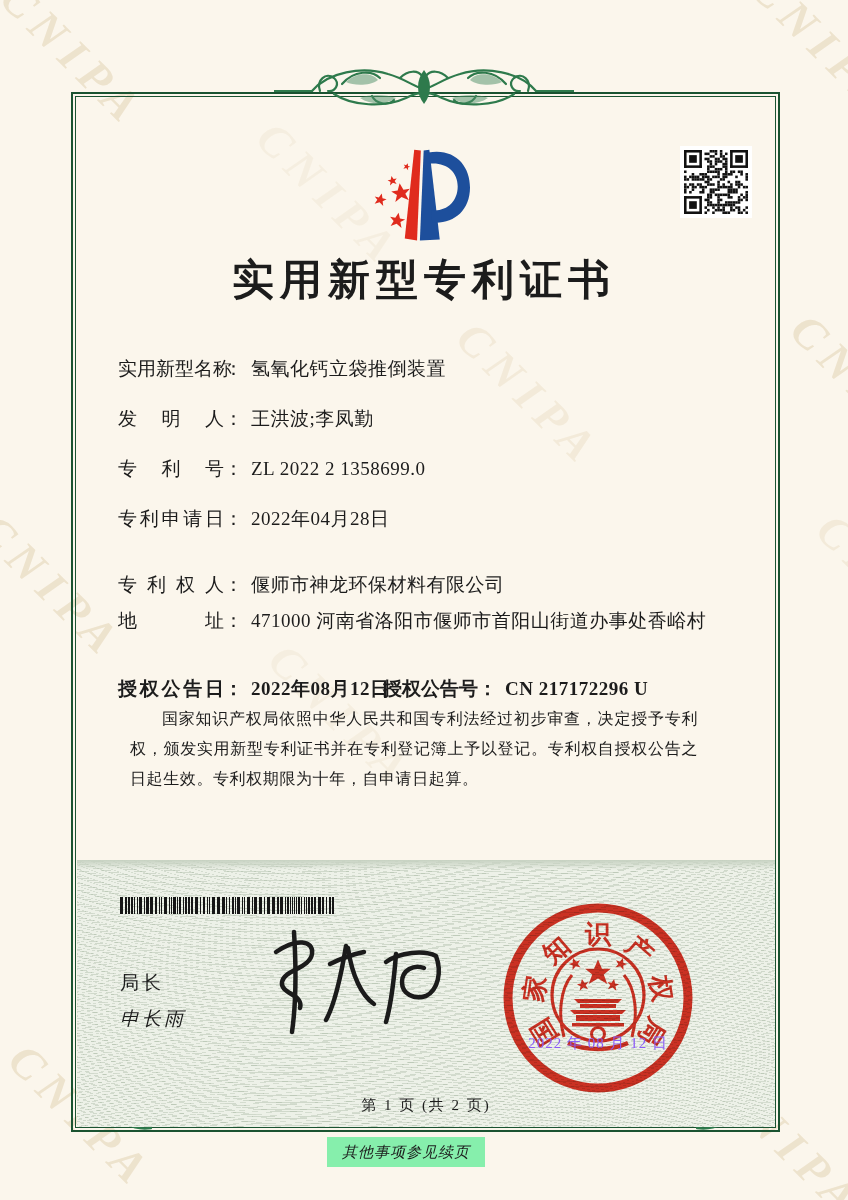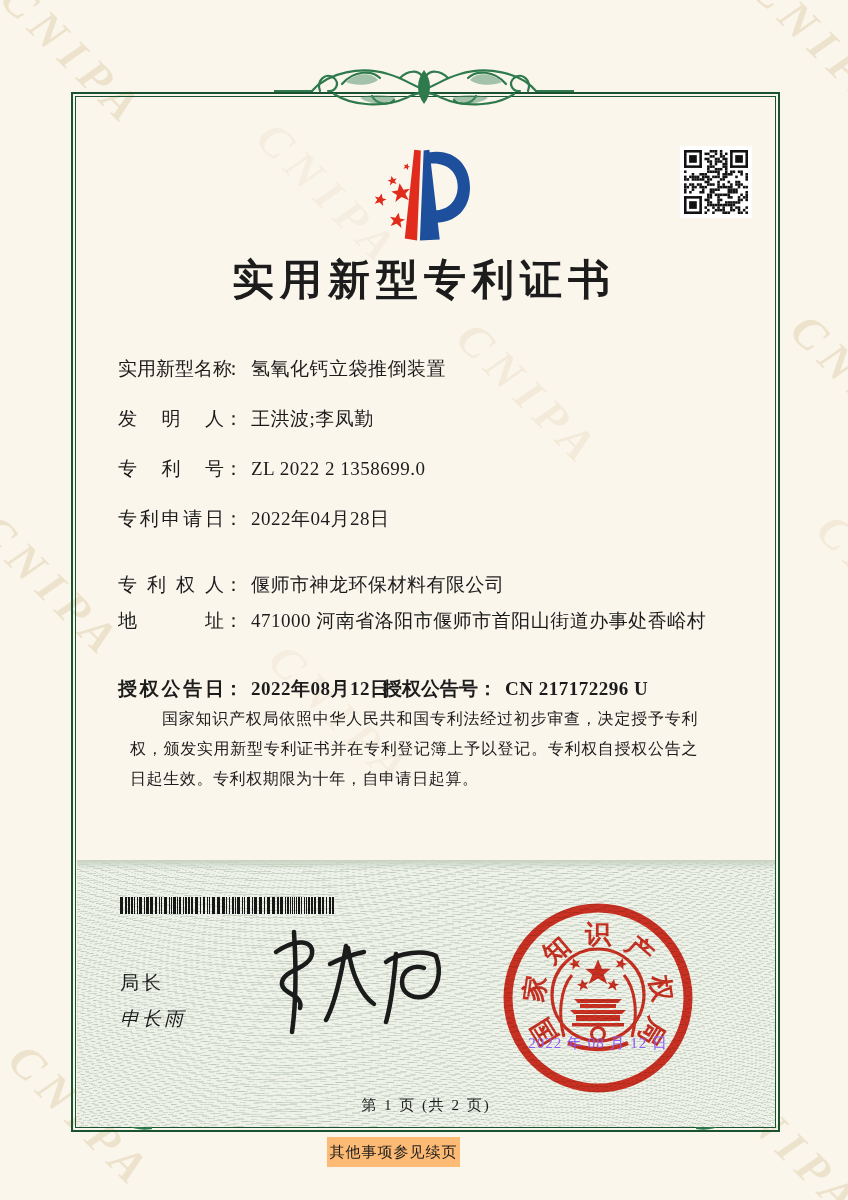--- a/index.html
+++ b/index.html
@@ -63,22 +63,22 @@
   .seal{position:absolute;left:498px;top:898px;width:200px;height:200px;mix-blend-mode:multiply;opacity:.95;}
   .seal svg{position:absolute;inset:0;}
   .seal-chars{position:absolute;inset:0;}
   .seal-char{position:absolute;left:50%;top:50%;width:34px;height:34px;margin:-17px 0 0 -17px;
      display:flex;align-items:center;justify-content:center;font-size:26px;font-weight:bold;
      color:#d8291a;transform-origin:center;}
   .seal-date{position:absolute;left:505px;top:1034px;width:186px;text-align:center;
      font-size:15px;color:#8b5cf6;letter-spacing:1px;white-space:nowrap;}
 
   .page-info{position:absolute;left:77px;top:1096px;width:698px;text-align:center;font-size:15px;letter-spacing:2px;}
-  .footer-note{position:absolute;left:327px;top:1137px;width:133px;height:30px;background:#fdba74;
-     display:flex;align-items:center;justify-content:center;font-size:15px;letter-spacing:1px;}
+  .footer-note{position:absolute;left:327px;top:1137px;width:158px;height:30px;background:#86efac;
+     display:flex;align-items:center;justify-content:center;font-size:15px;letter-spacing:1px;font-style:italic;}
 </style>
 </head>
 <body>
 
 <div id="page">
 
   <div class="wm" style="left:-18px;top:28px">CNIPA</div>
   <div class="wm" style="left:732px;top:18px">CNIPA</div>
   <div class="wm xlight" style="left:238px;top:168px">CNIPA</div>
   <div class="wm light" style="left:438px;top:368px">CNIPA</div>

